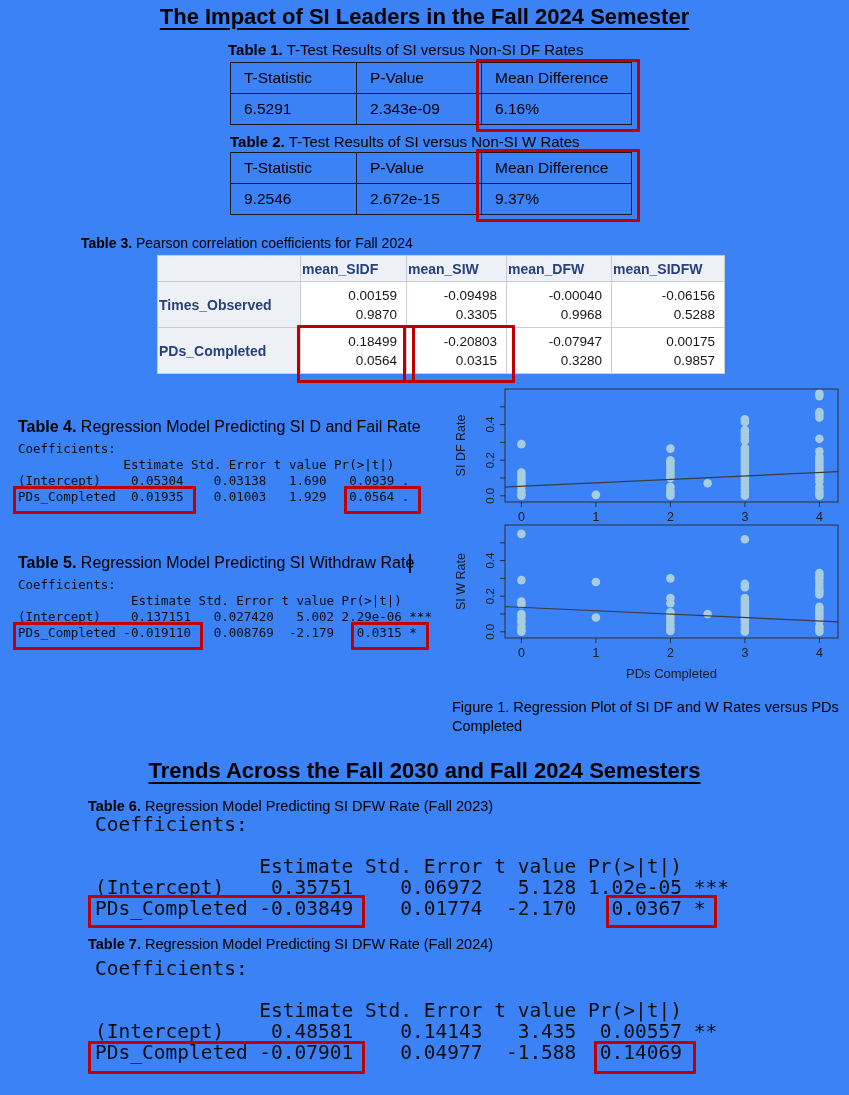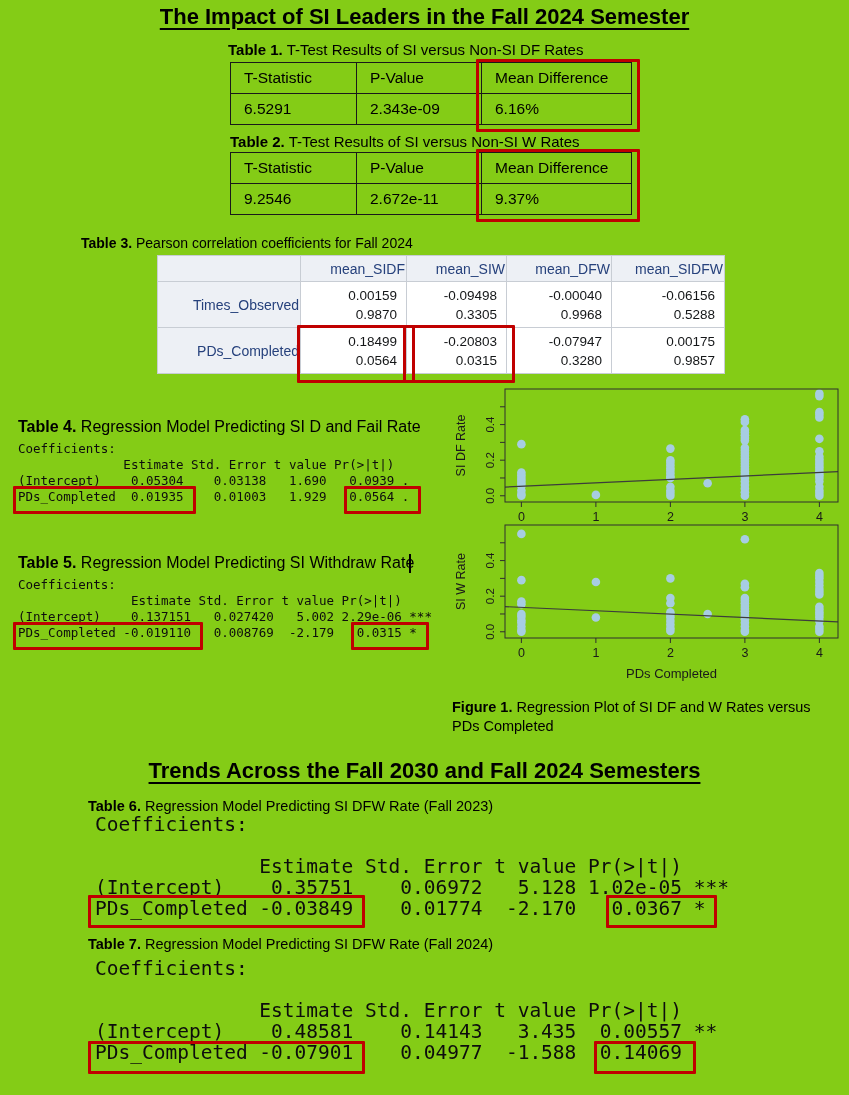--- a/index.html
+++ b/index.html
@@ -1,45 +1,45 @@
 <!DOCTYPE html>
 <html><head>
 <meta charset="utf-8">
 <style>
   html,body{margin:0;padding:0;background:#fff;}
-  .page{position:relative;width:849px;height:1095px;background:#84cc16;overflow:hidden;
+  .page{position:relative;width:849px;height:1095px;background:#3b82f6;overflow:hidden;
         font-family:"Liberation Sans",sans-serif;color:#000;}
   .heading{position:absolute;left:0;width:849px;text-align:center;font-weight:bold;
            font-size:22px;line-height:28px;text-decoration:underline;
            text-decoration-thickness:2px;text-underline-offset:4px;white-space:nowrap;}
   .cap{position:absolute;font-size:15px;line-height:18px;white-space:nowrap;}
   .cap-lg{font-size:16px;}
   .cap-md{font-size:14.5px;}
   .cap .b{font-weight:bold;}
   
   .ttest{position:absolute;border-collapse:collapse;font-size:15.5px;table-layout:fixed;}
   .ttest th,.ttest td{border:1.4px solid #1a1a1a;font-weight:normal;text-align:left;
                       padding:2px 13px;height:26px;overflow:hidden;}
   
   .sas{position:absolute;border-collapse:collapse;table-layout:fixed;}
-  .sas th{background:#edf0f5;color:#26417c;font-weight:normal;border:1px solid #c8cdd4;
-          font-size:14px;text-align:right;}
+  .sas th{background:#edf0f5;color:#26417c;font-weight:bold;border:1px solid #c8cdd4;
+          font-size:14px;text-align:left;}
   .sas td{border:1px solid #c8cdd4;text-align:right;padding:3px 9px 3px 0;
           font-size:13.5px;line-height:19px;vertical-align:middle;background:#fff;color:#141618;}
   
   .mono{position:absolute;font-family:"DejaVu Sans Mono",monospace;white-space:pre;margin:0;color:#0d0d0d;}
   .mono-sm{font-size:12.5px;line-height:16px;}
   .mono-lg{font-size:19.5px;line-height:21px;}
   .redbox{position:absolute;border:3px solid #c00000;border-radius:1px;}
   .cursor{position:absolute;width:1.5px;height:19px;background:#000;}
   .plot{position:absolute;}
   svg text{font-family:"Liberation Sans",sans-serif;}
   .xlab{position:absolute;text-align:center;font-size:13px;color:#1a1a1a;}
   .figcap{position:absolute;font-size:14.5px;line-height:19px;}
-  .figcap .b{font-weight:bold;}
+  .figcap .b{font-weight:normal;}
 </style>
 </head>
 <body>
 
 <div class="page">
 
   <div class="heading" style="top:3px;">The Impact of SI Leaders in the Fall 2024 Semester</div>
 
   <div class="cap" style="left:228px;top:41px;">
     <span class="b">Table 1.</span><span> T-Test Results of SI versus Non-SI DF Rates</span>
@@ -74,21 +74,21 @@
         <col style="width:150px">
       </colgroup>
     <tbody>
         <tr>
       <th>T-Statistic</th>
       <th>P-Value</th>
       <th>Mean Difference</th>
     </tr>
     <tr>
       <td>9.2546</td>
-      <td>2.672e-11</td>
+      <td>2.672e-15</td>
       <td>9.37%</td>
     </tr>
   </tbody>
     </table>
 
   <div class="cap" style="left:81px;top:234px;font-size:14px;">
     <span class="b">Table 3.</span><span> Pearson correlation coefficients for Fall 2024</span>
   </div>
   <table class="sas" style="left:157px;top:255px;">
     <colgroup>

